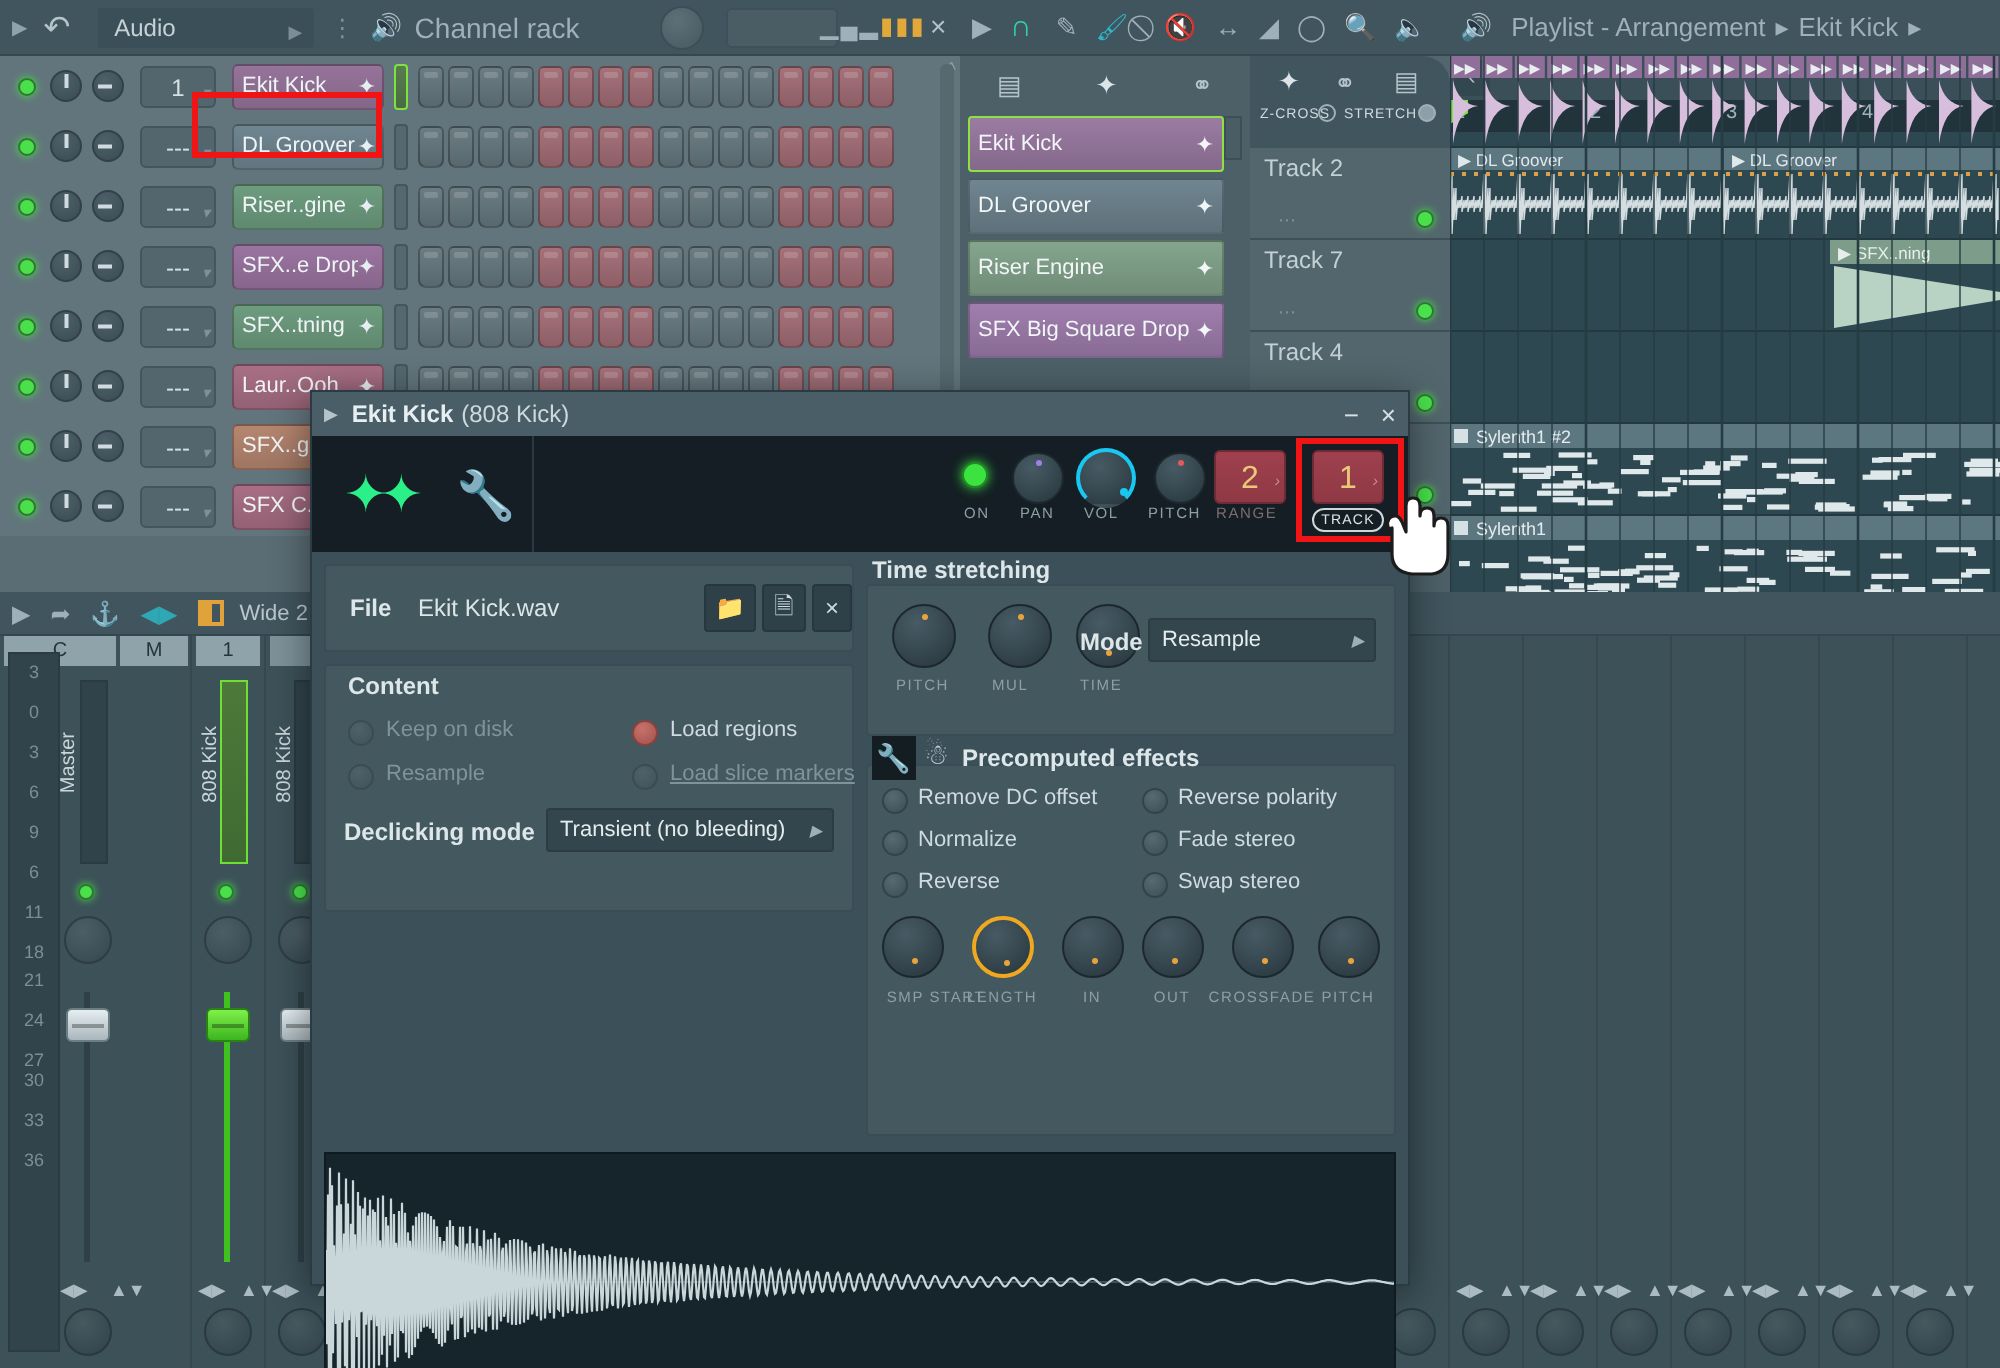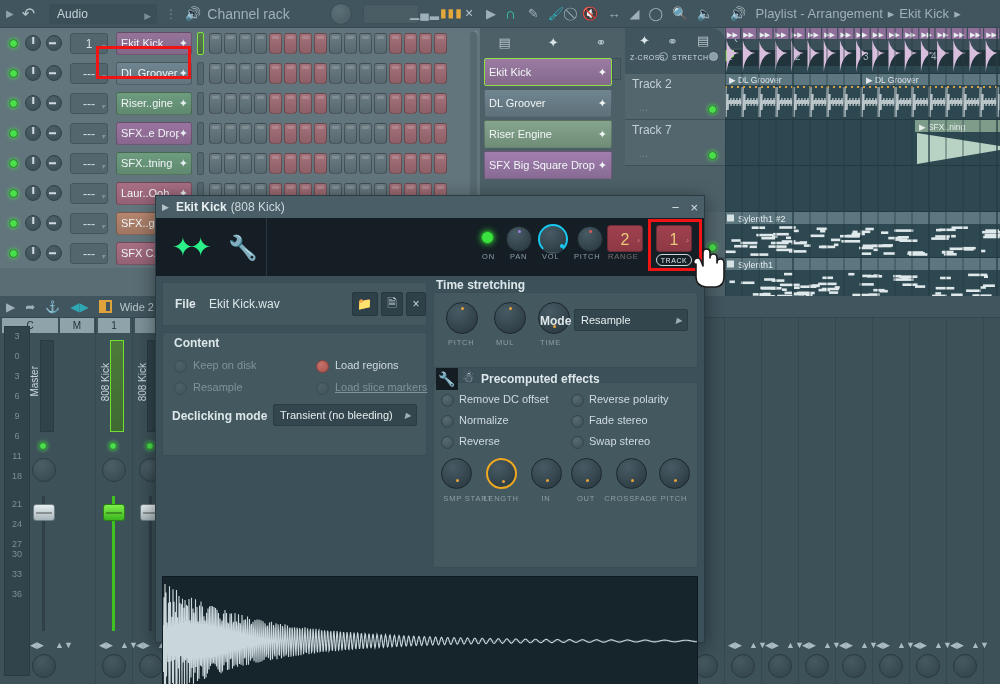--- a/index.html
+++ b/index.html
@@ -509,20 +509,25 @@
           <span class="dots">⋯</span>
           <span class="led"></span>
         </div>
         <div class="trk" style="top: 46px; height: 46px;">
           <span class="nm">Track 2</span>
           <span class="dots">⋯</span>
           <span class="led"></span>
         </div>
         <div class="trk" style="top: 92px; height: 46px;">
           <span class="nm">Track 7</span>
+          <span class="dots">⋯</span>
+          <span class="led"></span>
+        </div>
+        <div class="trk" style="top: 138px; height: 46px;">
+          <span class="nm">Track 4</span>
           <span class="dots">⋯</span>
           <span class="led"></span>
         </div>
         <div class="trk" style="top: 184px; height: 46px;">
           <span class="nm">Track 5</span>
           <span class="dots">⋯</span>
           <span class="led"></span>
         </div>
       </div>
 
@@ -945,21 +950,21 @@
           <div class="mx-hdr" style="left:60px;width:34px;">M</div>
           <div class="mx-db">
             <div style="margin-top:4px">3</div>
             <div style="margin-top:10px">0</div>
             <div style="margin-top:10px">3</div>
             <div style="margin-top:10px">6</div>
             <div style="margin-top:10px">9</div>
             <div style="margin-top:10px">6</div>
             <div style="margin-top:10px">11</div>
             <div style="margin-top:10px">18</div>
-            <div style="margin-top:18px">21</div>
+            <div style="margin-top:4px">21</div>
             <div style="margin-top:10px">24</div>
             <div style="margin-top:10px">27</div>
             <div style="">30</div>
             <div style="margin-top:10px">33</div>
             <div style="margin-top:10px">36</div>
           </div>
           <div class="mx-meter" style="left:40px;top:22px;height:92px;width:14px;"></div>
           <div class="mx-name" style="left:29px;top:48px;">Master</div>
           <div class="mx-led" style="left:39px;top:124px;"></div>
           <div class="mx-knob" style="left:32px;top:140px;"></div>

